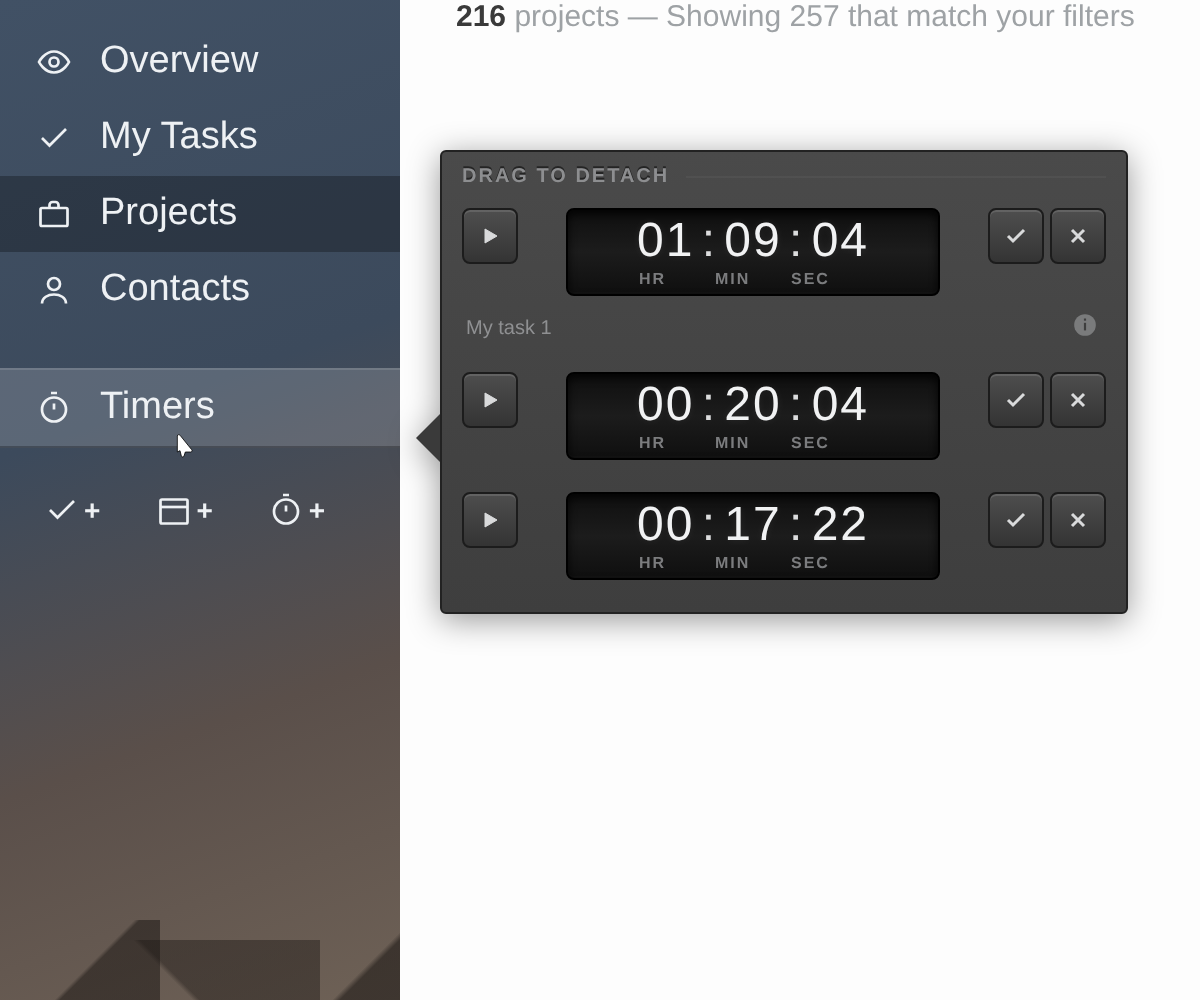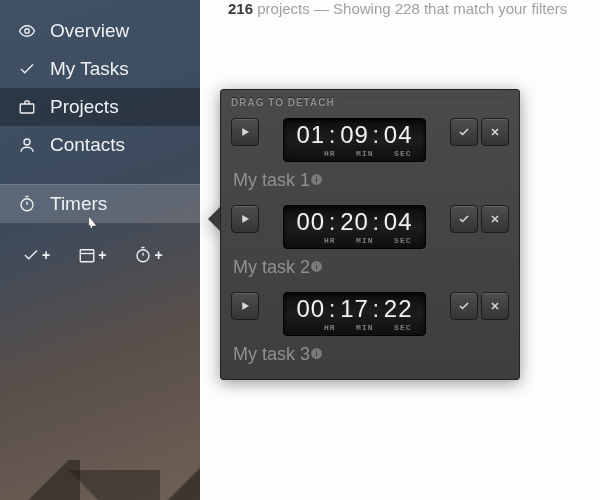--- a/index.html
+++ b/index.html
@@ -61,24 +61,23 @@
     position:absolute; left:220px; top:75px; width:300px;
     filter: drop-shadow(0 3px 8px rgba(0,0,0,0.4));
   }
   .panel-arrow{
     position:absolute; left:-12px; top:132px; width:0;height:0;
     border-top:12px solid transparent;
     border-bottom:12px solid transparent;
     border-right:12px solid #3a3a3a;
   }
   .panel {
-    width:300px; background:linear-gradient(#4a4a4a,#3e3e3e);
+    width:344px; background:linear-gradient(#4a4a4a,#3e3e3e);
     border:1px solid #222; border-radius:3px;
     padding:0 0 4px 0;
-    margin-top:14px;
   }
   .panel-title{
     font-size:10px; letter-spacing:1px; color:#8d8e90; font-weight:700;
     padding:7px 10px 6px 10px; display:flex; align-items:center; gap:8px;
     text-shadow:0 -1px 0 rgba(0,0,0,.5);
   }
   .panel-title .line{flex:1;height:1px;background:linear-gradient(to right,#2e2e2e,rgba(0,0,0,0));border-bottom:1px solid rgba(255,255,255,0.04);}
   .timer{
     margin:0 6px 4px 6px; padding:0 0 4px 0;
   }
@@ -104,25 +103,25 @@
     font-family: "Helvetica Neue", Arial, sans-serif;
     font-weight:300; font-size:24px; color:#f1f2f3; letter-spacing:1px;
     text-shadow:0 0 4px rgba(255,255,255,.08);
     display:flex; align-items:baseline;
   }
   .time-digits .seg{min-width:34px;text-align:center;}
   .time-digits .colon{opacity:.9;padding:0 1px;}
   .time-labels{
     display:flex; gap:0; font-size:8px; color:#7b7c7e; letter-spacing:1px; font-weight:700;
   }
-  .time-labels span{width:38px;text-align:right;font-family:Liberation Mono, monospace;}
+  .time-labels span{width:38px;text-align:left;}
   .right-btns{display:flex;gap:3px;}
   .timer-bottom{
-    display:flex; align-items:center; justify-content:flex-start;
-    padding:4px 8px 2px 6px; color:#8f9092; font-size:18px;
+    display:flex; align-items:center; justify-content:space-between;
+    padding:4px 8px 2px 6px; color:#8f9092; font-size:10px;
   }
   .info-icon svg{width:13px;height:13px;fill:#7a7b7c;}
   .timer + .timer{}
 </style>
 </head>
 <body>
 
 <div class="sidebar">
 
   <div class="nav-item">
@@ -199,21 +198,21 @@
   </div>
 </div>
 
 <div class="cursor">
   <svg viewBox="0 0 24 24">
       <path d="M8 2c-.6 0-1 .4-1 1v12l2-1 1 4c.3 1 1.7 1 2 0l1-3h4c1 0 1.4-1.2.7-1.8L9 2.4C8.7 2.1 8.4 2 8 2z"></path>
     </svg>
 </div>
 
 <div class="main-header">
-  <span class="count">216</span><span> projects — Showing 228 that match your filters</span>
+  <span class="count">216</span><span> projects — Showing 257 that match your filters</span>
 </div>
 
 <div class="panel-wrap">
   <div class="panel-arrow"></div>
   <div class="panel">
     <div class="panel-title">
       <span>DRAG TO DETACH</span>
       <span class="line"></span>
     </div>
 
@@ -290,30 +289,20 @@
                 <path d="M4 12l5 5L20 6" fill="none" stroke-width="3"></path>
               </svg>
           </div>
           <div class="sq-btn">
             <svg viewBox="0 0 24 24">
                 <path d="M6 6l12 12M18 6L6 18" fill="none" stroke-width="3"></path>
               </svg>
           </div>
         </div>
       </div>
-      <div class="timer-bottom">
-        <span>My task 2</span>
-        <span class="info-icon">
-          <svg viewBox="0 0 24 24">
-              <circle cx="12" cy="12" r="10"></circle>
-              <rect x="11" y="10" width="2" height="7" fill="#3e3e3e"></rect>
-              <rect x="11" y="6" width="2" height="2" fill="#3e3e3e"></rect>
-            </svg>
-        </span>
-      </div>
     </div>
 
     <div class="timer">
       <div class="timer-top">
         <div class="sq-btn">
           <svg viewBox="0 0 24 24">
               <path d="M7 5v14l12-7z"></path>
             </svg>
         </div>
         <div class="time-box">
@@ -336,26 +325,16 @@
                 <path d="M4 12l5 5L20 6" fill="none" stroke-width="3"></path>
               </svg>
           </div>
           <div class="sq-btn">
             <svg viewBox="0 0 24 24">
                 <path d="M6 6l12 12M18 6L6 18" fill="none" stroke-width="3"></path>
               </svg>
           </div>
         </div>
       </div>
-      <div class="timer-bottom">
-        <span>My task 3</span>
-        <span class="info-icon">
-          <svg viewBox="0 0 24 24">
-              <circle cx="12" cy="12" r="10"></circle>
-              <rect x="11" y="10" width="2" height="7" fill="#3e3e3e"></rect>
-              <rect x="11" y="6" width="2" height="2" fill="#3e3e3e"></rect>
-            </svg>
-        </span>
-      </div>
     </div>
 
   </div>
 </div>
 
 </body></html>

